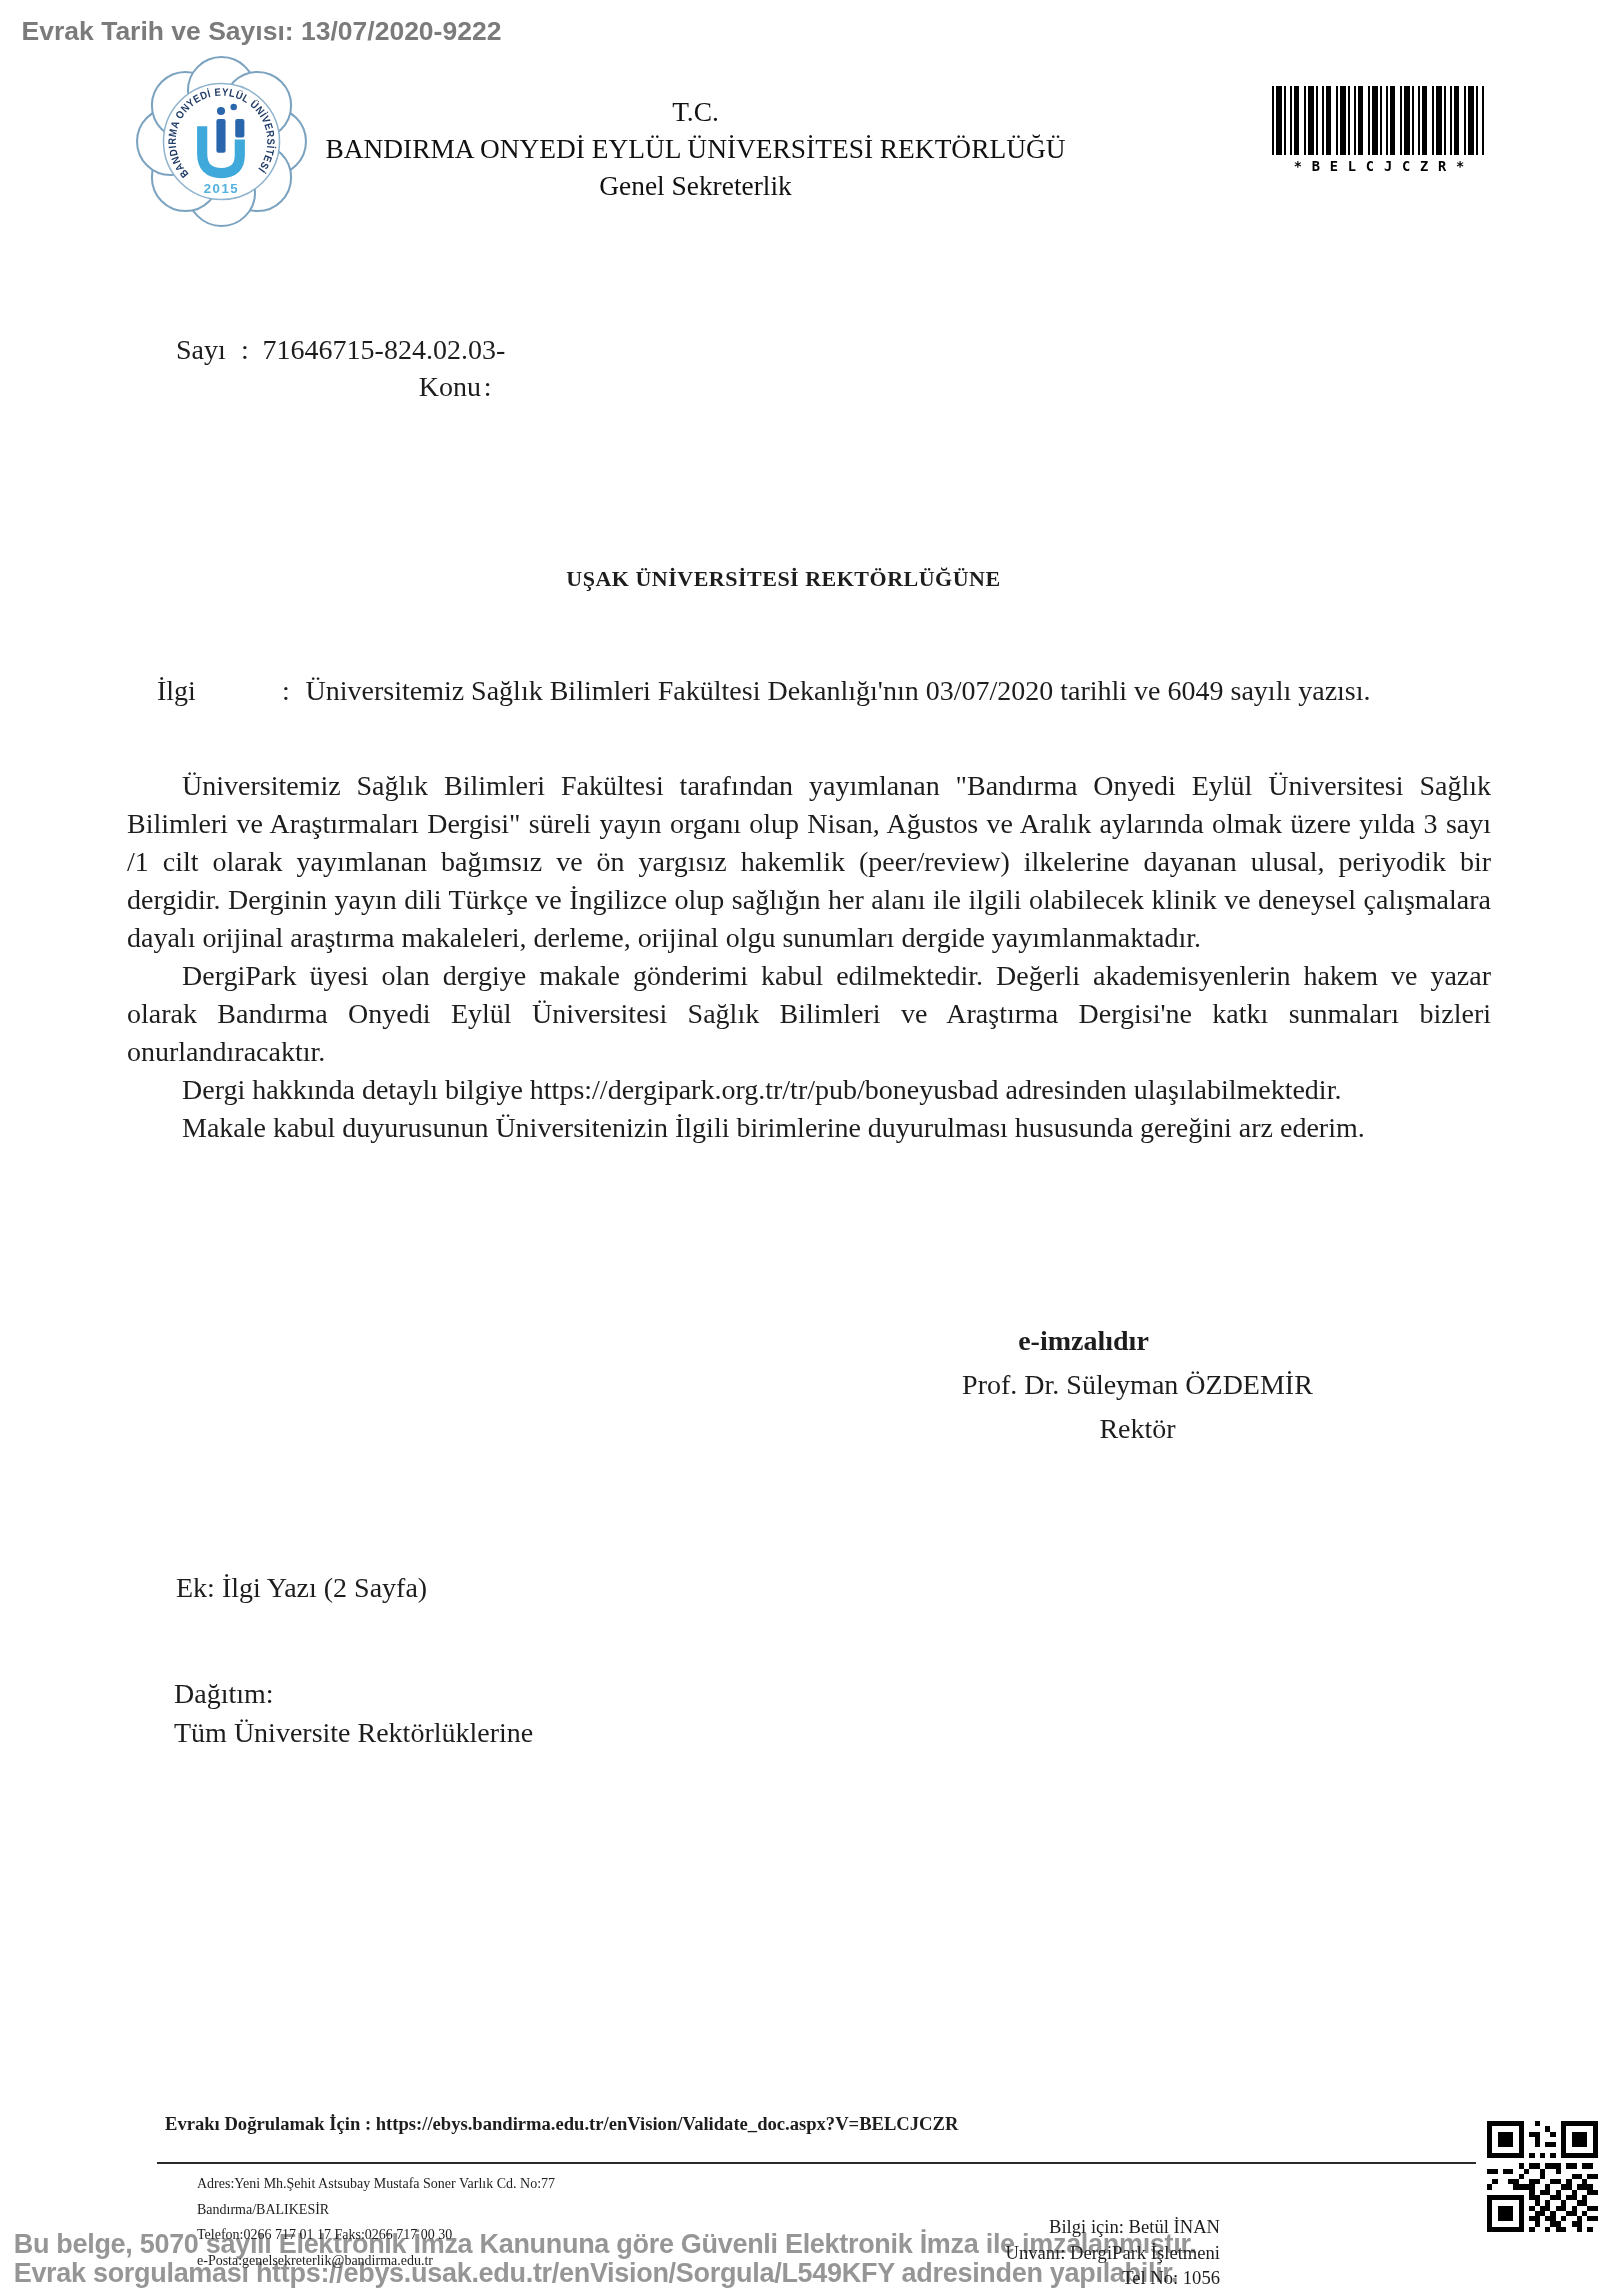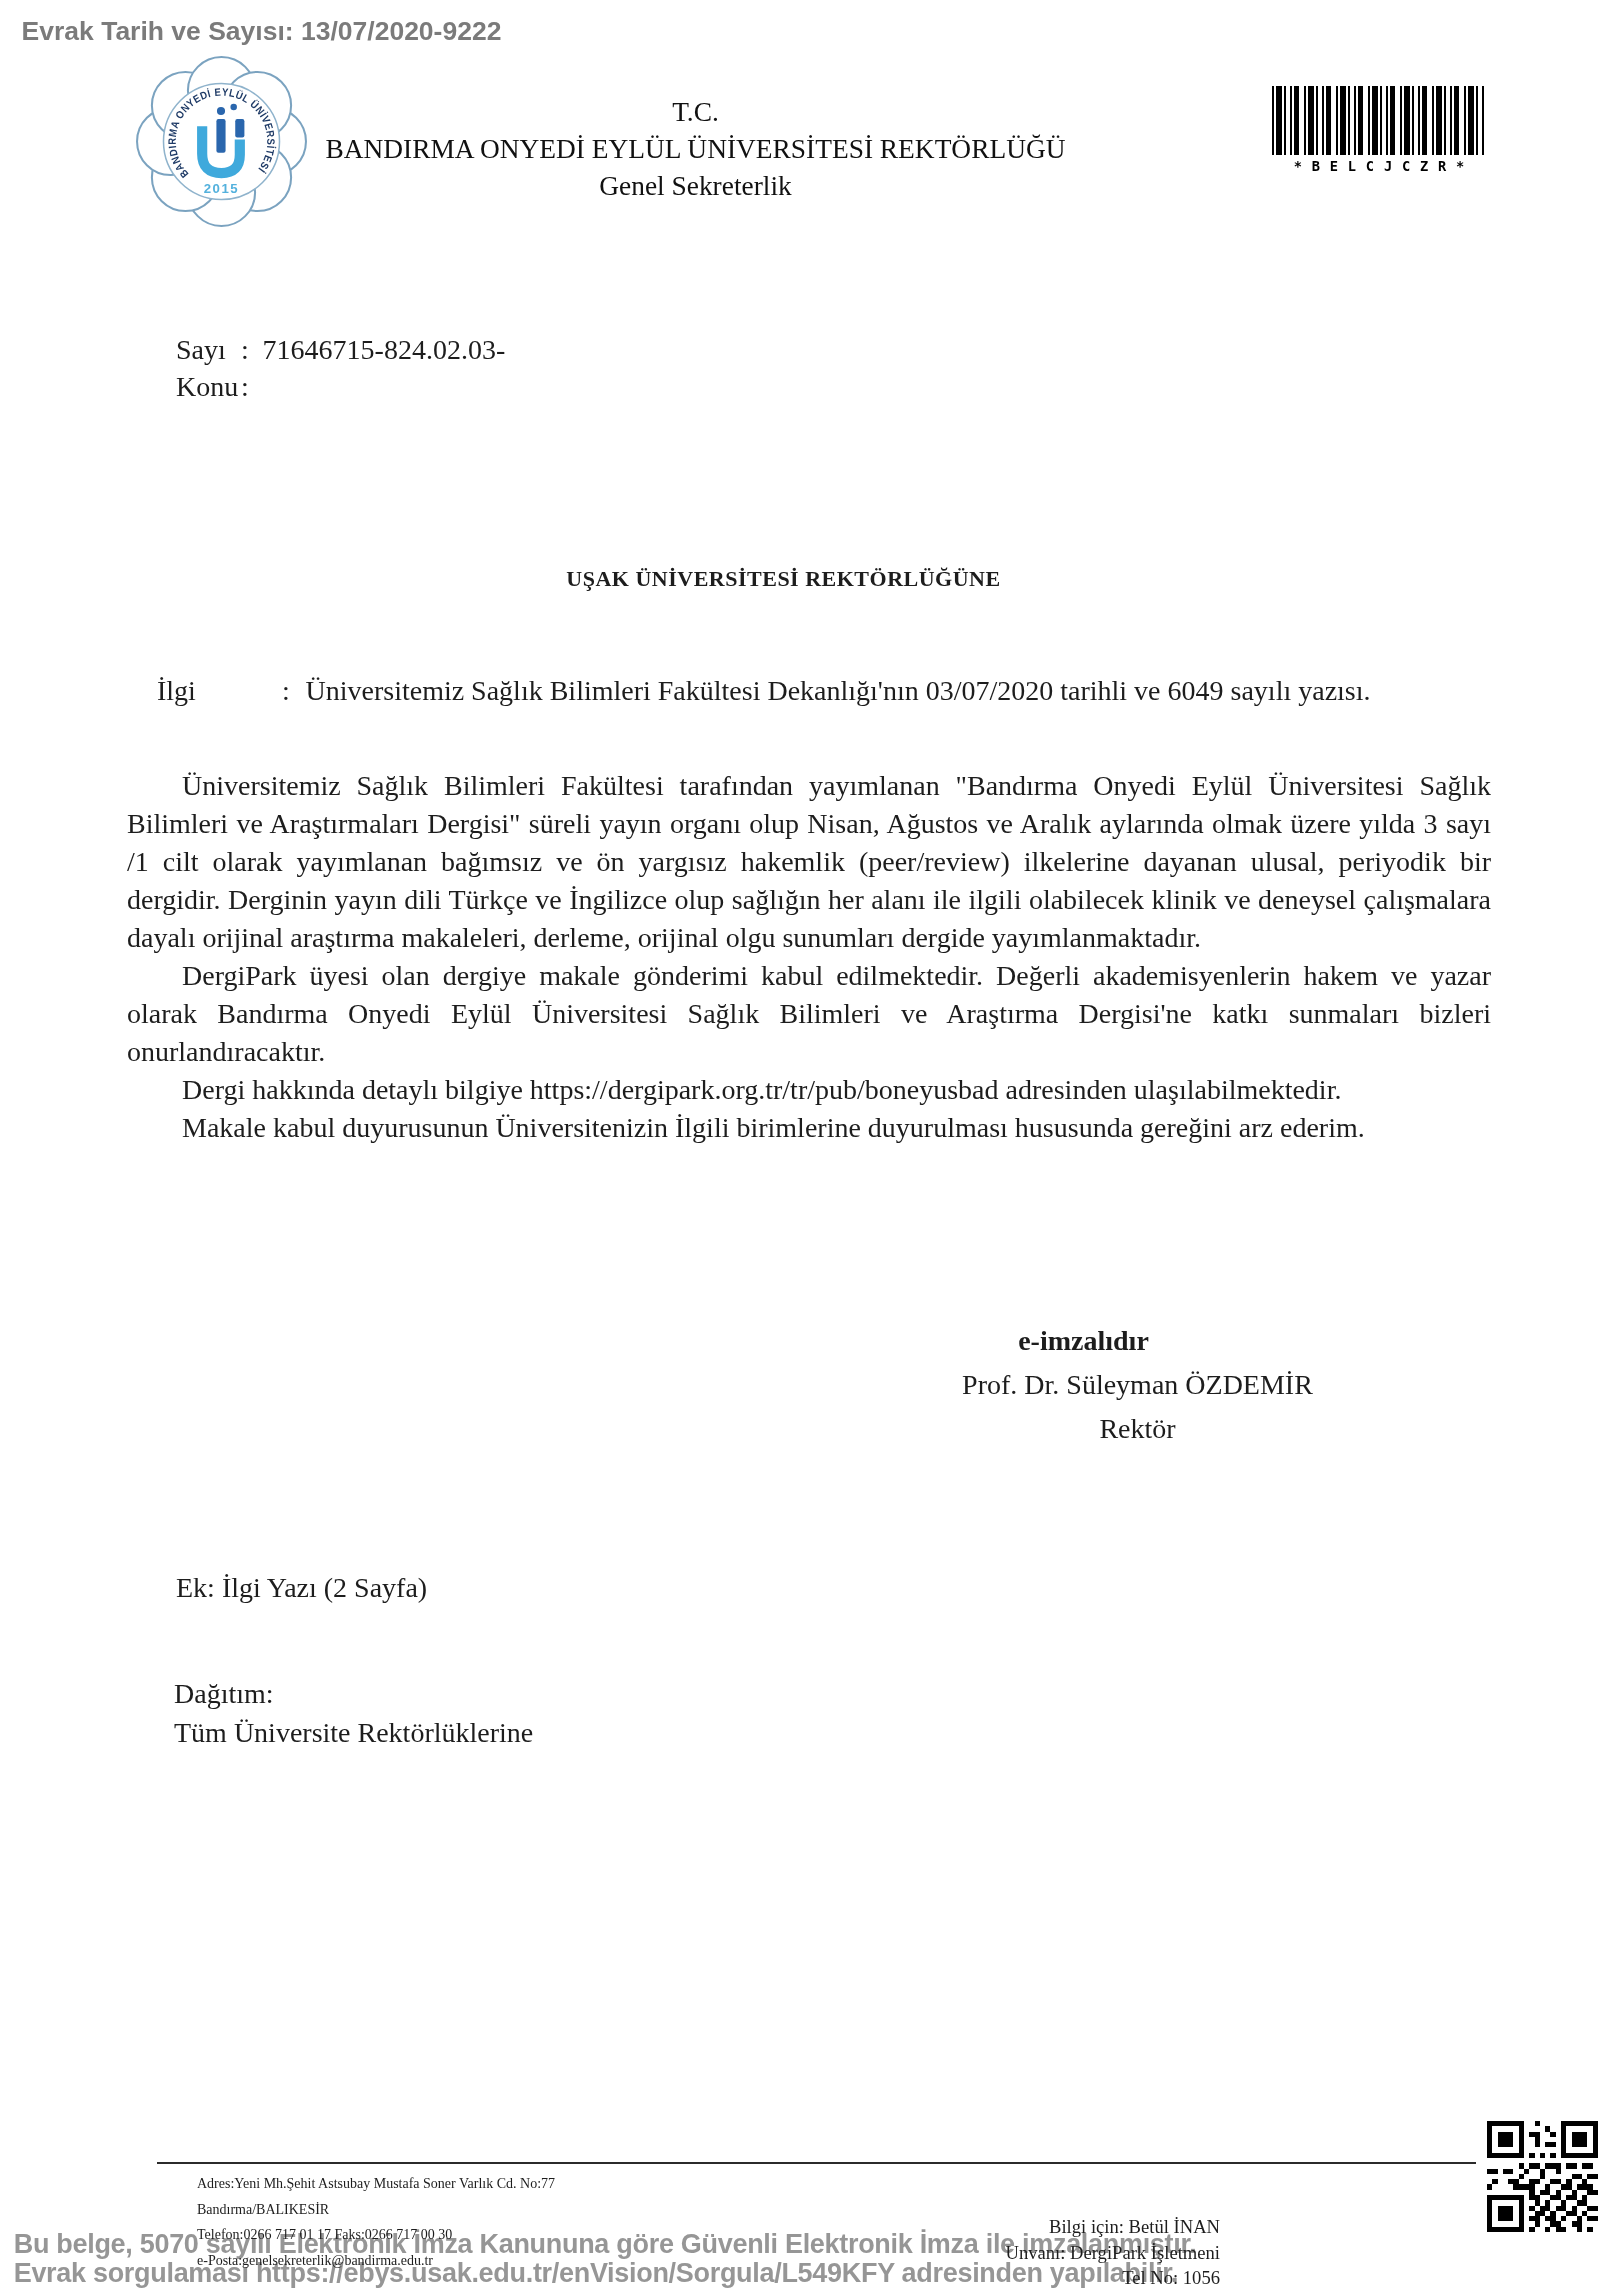--- a/index.html
+++ b/index.html
@@ -28,21 +28,21 @@
       #000 11.8px 13.7px, #fff 13.7px 17.6px,
       #000 17.6px 19.6px, #fff 19.6px 21.6px,
       #000 21.6px 27.4px, #fff 27.4px 32px);
   }
   .bcl {
     text-align:center; font-family:"DejaVu Sans Mono", monospace;
     font-size:13.7px; font-weight:bold; letter-spacing:9.8px; padding-left:9.8px;
     margin-top:2.9px; color:#000; white-space:nowrap;
   }
   .meta { position:absolute; left:176px; top:331px; font-size:28px; line-height:37px; }
-  .meta-row { display:flex; }
+  .meta-row { display:flex;justify-content:flex-end; }
   .meta .lbl { width:65px; flex:none; }
   .meta .colon { width:21.6px; flex:none; }
   .title {
     position:absolute; left:127px; top:566px; width:1313px; text-align:center;
     font-weight:bold; font-size:22px; letter-spacing:0.5px; white-space:nowrap;
   }
   .ilgi { position:absolute; left:157px; top:672px; width:1333px; display:flex; font-size:28px; line-height:37px; }
   .ilgi .lbl { width:125px; flex:none; }
   .ilgi .colon { width:23.5px; flex:none; }
   .ilgi .val { flex:1; }
@@ -148,20 +148,21 @@
     <div>Rektör</div>
   </div>
 
   <div class="ek">Ek: İlgi Yazı (2 Sayfa)</div>
 
   <div class="dagitim">
     <div>Dağıtım:</div>
     <div>Tüm Üniversite Rektörlüklerine</div>
   </div>
 
+  <div class="validate">Evrakı Doğrulamak İçin : https://ebys.bandirma.edu.tr/enVision/Validate_doc.aspx?V=BELCJCZR</div>
 
   <hr class="frule">
 
   <div class="address">
     <div>Adres:Yeni Mh.Şehit Astsubay Mustafa Soner Varlık Cd. No:77</div>
     <div>Bandırma/BALIKESİR</div>
     <div>Telefon:0266 717 01 17 Faks:0266 717 00 30</div>
     <div>e-Posta:genelsekreterlik@bandirma.edu.tr</div>
   </div>
 

